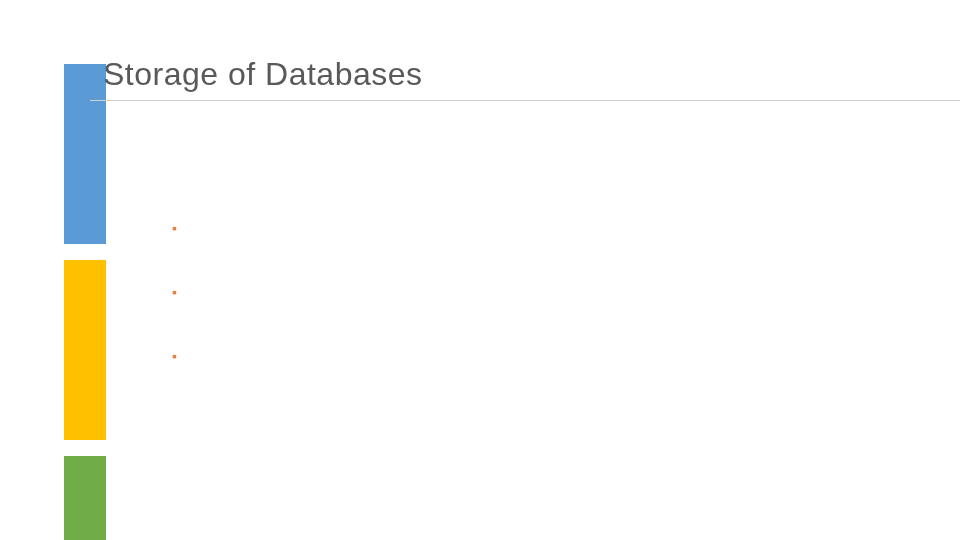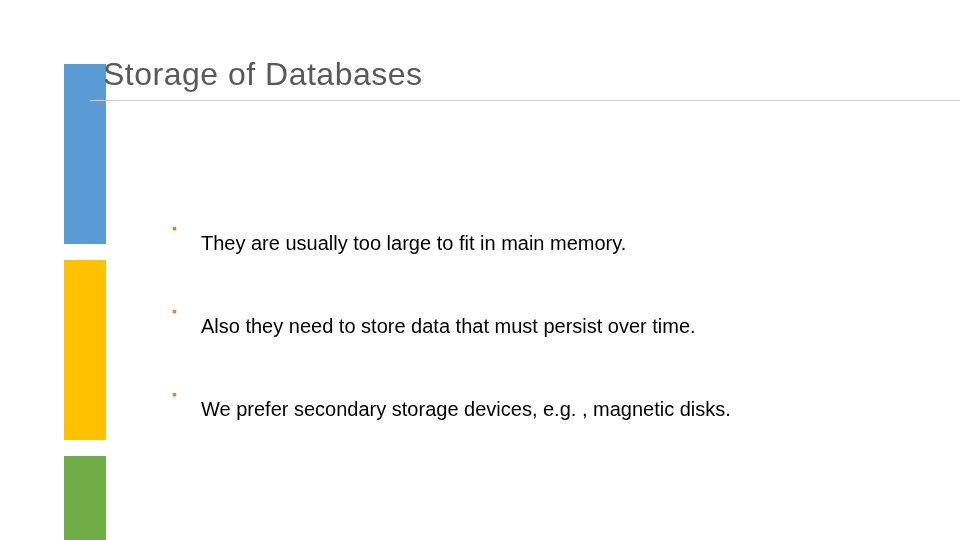--- a/index.html
+++ b/index.html
@@ -76,23 +76,20 @@
   <div class="seg seg-yellow"></div>
   <div class="seg seg-green"></div>
 </div>
 
 <h1 class="title">Storage of Databases</h1>
 <div class="title-rule"></div>
 
 <div class="content">
   <div class="bullet-item">
     <span class="bullet-marker">▪</span>
-    <span>They are usually too large to fit in main memory.</span>
   </div>
   <div class="bullet-item">
     <span class="bullet-marker">▪</span>
-    <span>Also they need to store data that must persist over time.</span>
   </div>
   <div class="bullet-item">
     <span class="bullet-marker">▪</span>
-    <span>We prefer secondary storage devices, e.g. , magnetic disks.</span>
   </div>
 </div>
 
 </body></html>

